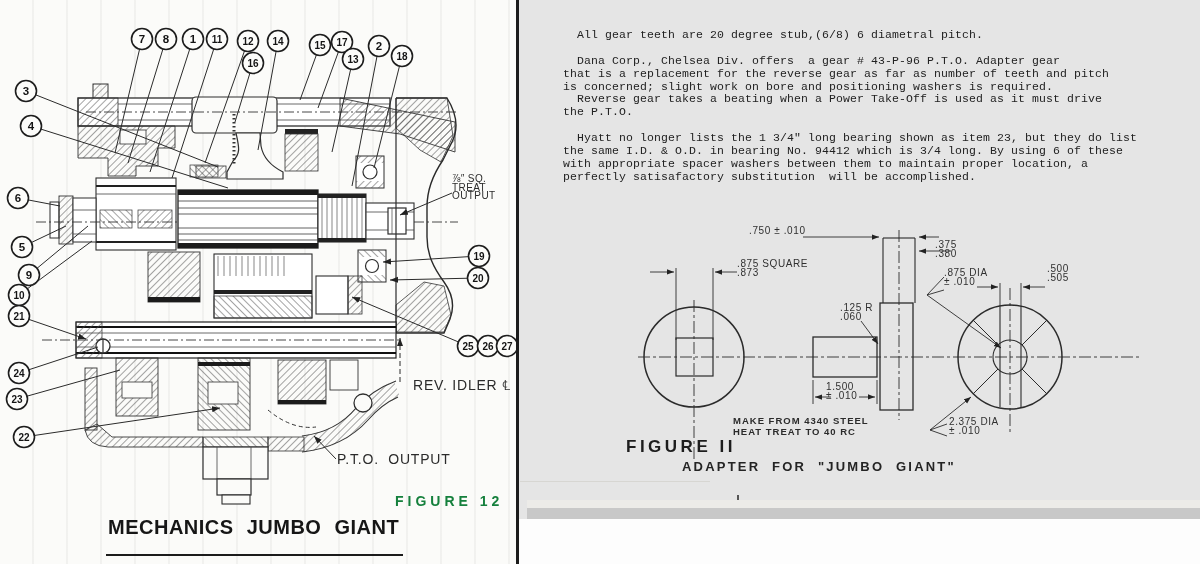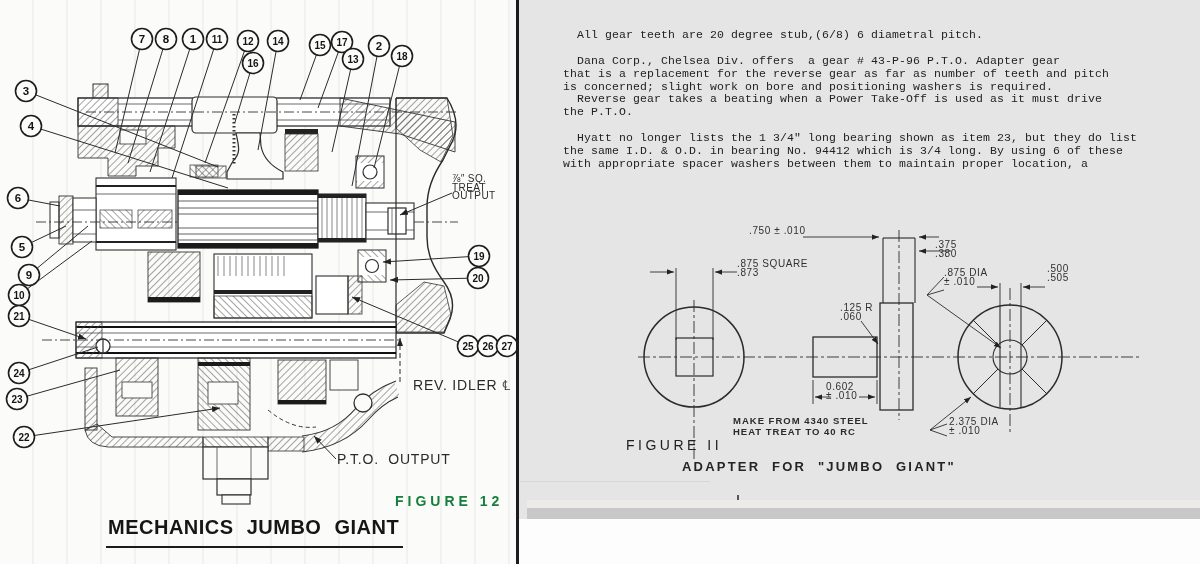--- a/index.html
+++ b/index.html
@@ -25,26 +25,26 @@
   }
   .tline{white-space:pre;height:12.9px;}
   
   .hand{
     position:absolute;color:#2b2b2b;font-family:"Liberation Sans",sans-serif;
     font-size:14px;letter-spacing:.8px;line-height:9.5px;white-space:pre;text-align:right;
   }
   .dim{position:absolute;color:#303030;font-size:10px;letter-spacing:.6px;line-height:9.3px;
        font-family:"Liberation Sans",sans-serif;white-space:pre;}
   .note{position:absolute;color:#2b2b2b;font-size:9.5px;letter-spacing:1px;line-height:10.5px;font-weight:600;}
-  .figlabel{position:absolute;color:#1d1d1d;font-weight:400;letter-spacing:3.5px;font-size:14px;}
+  .figlabel{position:absolute;color:#1d1d1d;font-weight:700;letter-spacing:3.5px;font-size:17px;}
   .caption{position:absolute;color:#242424;font-weight:600;letter-spacing:2.2px;font-size:13px;word-spacing:6px;}
   .main-title{
     position:absolute;left:106px;top:516px;color:#161616;font-weight:700;
     font-size:20px;letter-spacing:.5px;word-spacing:7px;
-    border-bottom:2.5px solid #1b1b1b;padding:0 4px 7px 2px;
+    border-bottom:2.5px solid #1b1b1b;padding:0 4px 15px 2px;
   }
   .fig12-label{position:absolute;left:395px;top:493px;color:#15803d;font-weight:600;
     font-size:14px;letter-spacing:4px;}
   .output-label{position:absolute;left:452px;top:175px;font-size:10px;line-height:8.6px;
     color:#2b2b2b;letter-spacing:.4px;}
   .faint-line{position:absolute;left:1px;top:481px;width:190px;height:1px;background:#d7d6d2;}
   .scroll-strip{position:absolute;left:8px;top:500px;width:673px;height:8px;background:#ecebe8;}
   .scrollbar{position:absolute;left:8px;top:508px;width:673px;height:11px;background:#c8c8c8;}
   .below-bar{position:absolute;left:0px;top:519px;width:681px;height:45px;background:#fdfdfd;}
   .page-tick{position:absolute;left:218px;top:495px;width:1.5px;height:11px;background:#555;}
@@ -321,20 +321,21 @@
       <div class="tline">&nbsp;</div>
       <div class="tline">  Dana Corp., Chelsea Div. offers  a gear # 43-P-96 P.T.O. Adapter gear</div>
       <div class="tline">that is a replacement for the reverse gear as far as number of teeth and pitch</div>
       <div class="tline">is concerned; slight work on bore and positioning washers is required.</div>
       <div class="tline">  Reverse gear takes a beating when a Power Take-Off is used as it must drive</div>
       <div class="tline">the P.T.O.</div>
       <div class="tline">&nbsp;</div>
       <div class="tline">  Hyatt no longer lists the 1 3/4" long bearing shown as item 23, but they do list</div>
       <div class="tline">the same I.D. &amp; O.D. in bearing No. 94412 which is 3/4 long. By using 6 of these</div>
       <div class="tline">with appropriate spacer washers between them to maintain proper location, a</div>
+      <div class="tline">perfectly satisafactory substitution  will be accomplished.</div>
     </div>
 
   <svg width="681" height="500" viewBox="0 0 681 500">
     <defs>
       <marker id="arrR" markerWidth="9" markerHeight="8" refX="8" refY="3" orient="auto">
         <path d="M0,0 L8,3 L0,6 Z" fill="#222"></path>
       </marker>
     </defs>
     <g stroke="#2b2b2b" fill="none">
 
@@ -392,21 +393,21 @@
     </g>
   </svg>
 
   <div id="dim-layer">
       <div class="dim" style="left: 230px; top: 226px;"><div>.750 ± .010</div></div>
       <div class="dim" style="left: 416px; top: 240px; text-align: right;"><div>.375</div><div>.380</div></div>
       <div class="dim" style="left: 218px; top: 259px;"><div>.875 SQUARE</div><div>.873</div></div>
       <div class="dim" style="left: 425px; top: 268px;"><div>.875 DIA</div><div>± .010</div></div>
       <div class="dim" style="left: 528px; top: 264px;"><div>.500</div><div>.505</div></div>
       <div class="dim" style="left: 321px; top: 303px;"><div>.125 R</div><div>.060</div></div>
-      <div class="dim" style="left: 307px; top: 382px;"><div>0.602</div><div>± .010</div></div>
+      <div class="dim" style="left: 307px; top: 382px;"><div>1.500</div><div>± .010</div></div>
       <div class="dim" style="left: 430px; top: 417px;"><div>2.375 DIA</div><div>± .010</div></div>
     </div>
 
   <div class="note" style="left:214px;top:416px;">
     <div>MAKE FROM 4340 STEEL</div>
     <div>HEAT TREAT TO 40 RC</div>
   </div>
   <div class="figlabel" style="left:107px;top:437px;">FIGURE  II</div>
   <div class="caption" style="left:163px;top:459px;">ADAPTER   FOR "JUMBO GIANT"</div>
 

